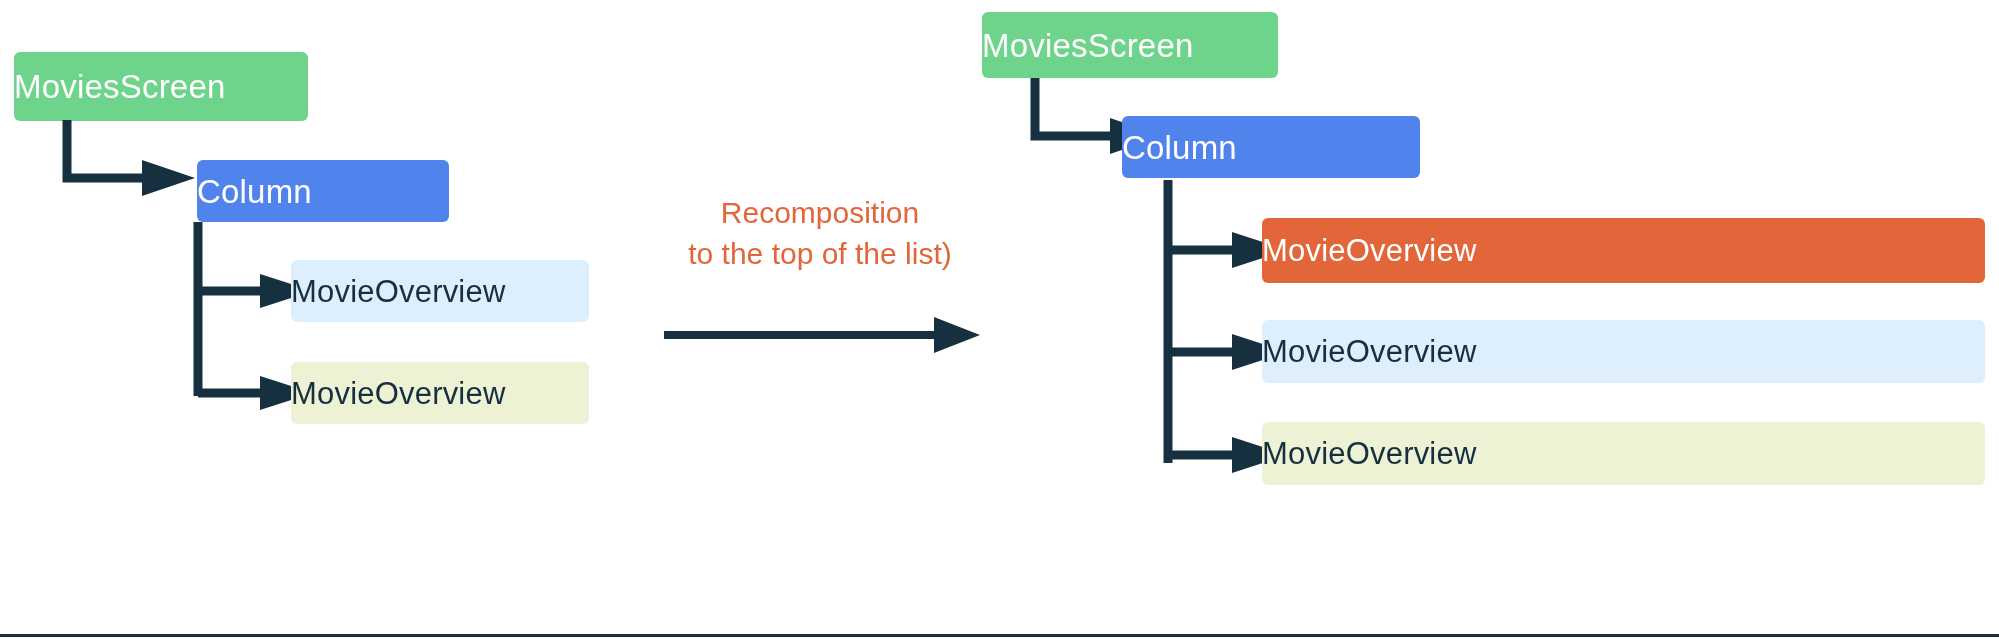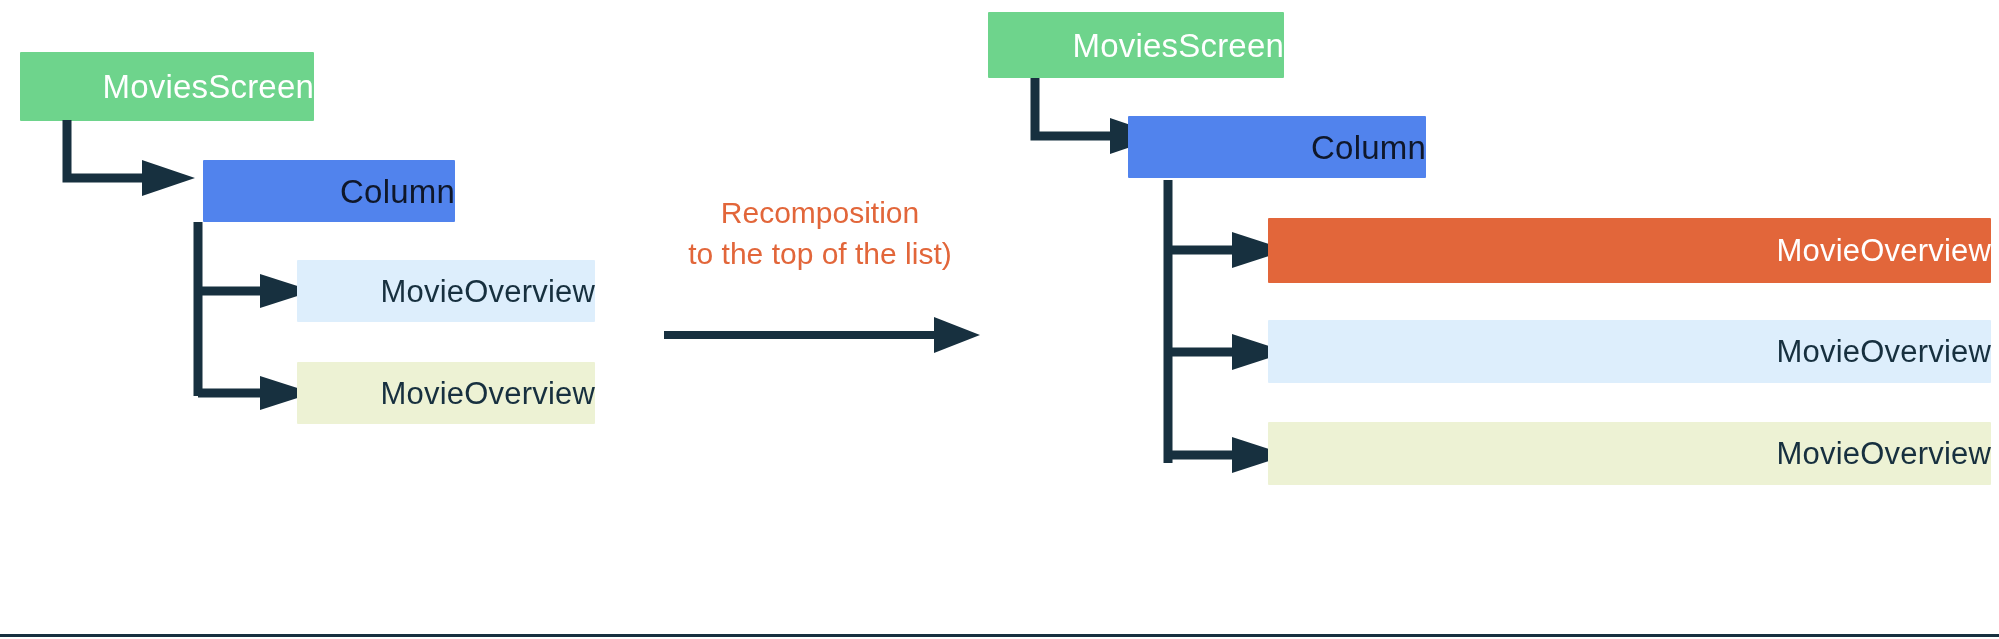--- a/index.html
+++ b/index.html
@@ -13,36 +13,35 @@
   #canvas {
     position: relative;
     width: 1999px;
     height: 639px;
     background: #ffffff;
     overflow: hidden;
   }
   .node {
     position: absolute;
     box-sizing: border-box;
-    border-radius: 1px;
+    border-radius: 6px;
     display: flex;
     align-items: center;
-    justify-content: flex-end;
+    justify-content: flex-start;
     font-family: "Liberation Sans", sans-serif;
     white-space: nowrap;
     letter-spacing: 0.2px;
-    margin-left: 6px;
   }
   .node-label {
     display: block;
     line-height: 1;
   }
   
   .n-green  { background: #6ed48c; color: #ffffff; }
-  .n-blue   { background: #5183ed; color: #0f172a; }
+  .n-blue   { background: #5183ed; color: #ffffff; }
   .n-orange { background: #e2663a; color: #ffffff; }
   .n-lightblue { background: #ddeefc; color: #17303f; }
   .n-lightyellow { background: #edf2d4; color: #17303f; }
 
   .connector {
     position: absolute;
     pointer-events: none;
   }
   .connector svg { display: block; overflow: visible; }
 

